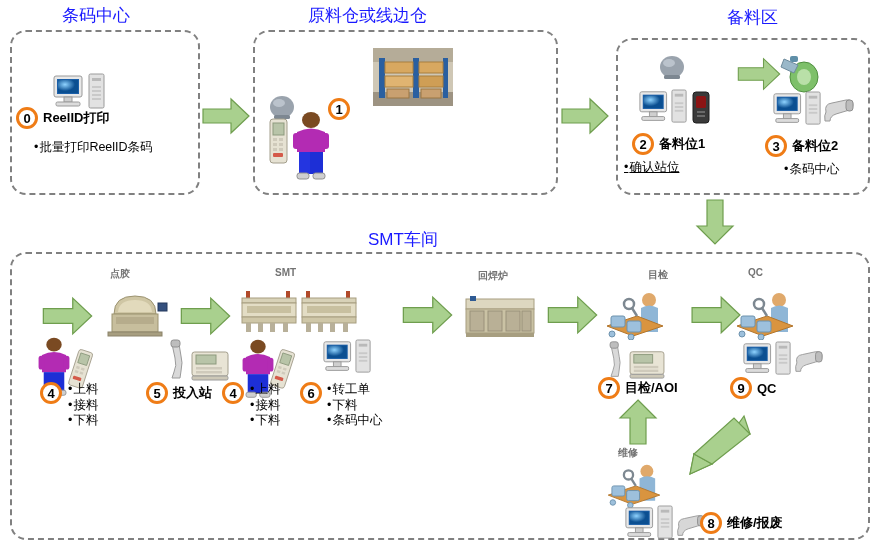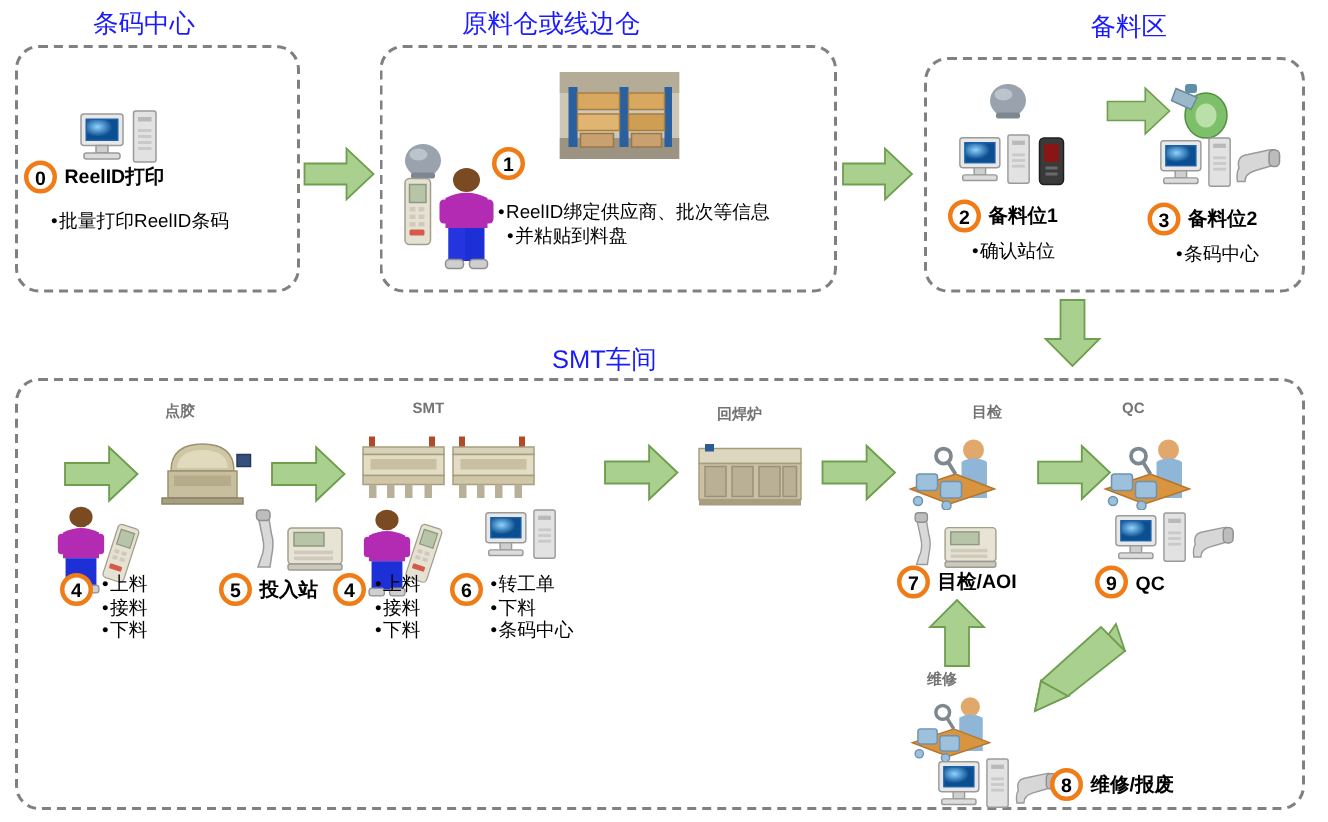--- a/index.html
+++ b/index.html
@@ -155,24 +155,20 @@
       <rect x="9" y="42" width="24" height="22" fill="#1d2fd6"></rect>
       <rect x="9" y="42" width="11" height="22" fill="#2435e0"></rect>
       <rect x="7" y="63" width="12" height="6" rx="2.5" fill="#cfcfcf" stroke="#8f8f8f"></rect>
       <rect x="23" y="63" width="12" height="6" rx="2.5" fill="#cfcfcf" stroke="#8f8f8f"></rect>
     </svg>
   </div>
 
   <div class="steprow" style="left:328px;top:98px;">
     <span class="badge">1</span>
   </div>
-  <div class="bullets wrap" style="left:332px;top:134px;width:190px;">
-    <div>ReelID绑定供应商、批次等信息</div>
-    <div style="margin-left:6px;">并粘贴到料盘</div>
-  </div>
 
   <div class="arrow" style="left:560px;top:96px;">
     <svg width="50" height="40" viewBox="0 0 50 40">
       <polygon points="2,13 30,13 30,3 48,20 30,37 30,27 2,27" fill="#a9d08e" stroke="#6f9e4e" stroke-width="1.2"></polygon>
     </svg>
   </div>
 
   <div class="zone-title" style="left:727px;top:6px;">备料区</div>
   <div class="zone" style="left:616px;top:38px;width:254px;height:157px;"></div>
 
@@ -223,21 +219,21 @@
       <rect x="6" y="6" width="10" height="12" rx="1.5" fill="#8b1414"></rect>
       <rect x="7" y="21" width="8" height="2" fill="#6a6a6a"></rect>
       <rect x="7" y="25" width="8" height="2" fill="#6a6a6a"></rect>
     </svg>
   </div>
 
   <div class="steprow" style="left:632px;top:133px;">
     <span class="badge">2</span>
     <span class="steplabel">备料位1</span>
   </div>
-  <div class="bullets" style="left:648px;top:160px;">
+  <div class="bullets" style="left:624px;top:160px;text-decoration:underline;">
     <div>确认站位</div>
   </div>
 
   <div class="arrow" style="left:735px;top:56px;">
     <svg width="48" height="36" viewBox="0 0 50 40">
       <polygon points="2,13 30,13 30,3 48,20 30,37 30,27 2,27" fill="#a9d08e" stroke="#6f9e4e" stroke-width="1.2"></polygon>
     </svg>
   </div>
 
   <div class="icon" style="left:772px;top:90px;">

